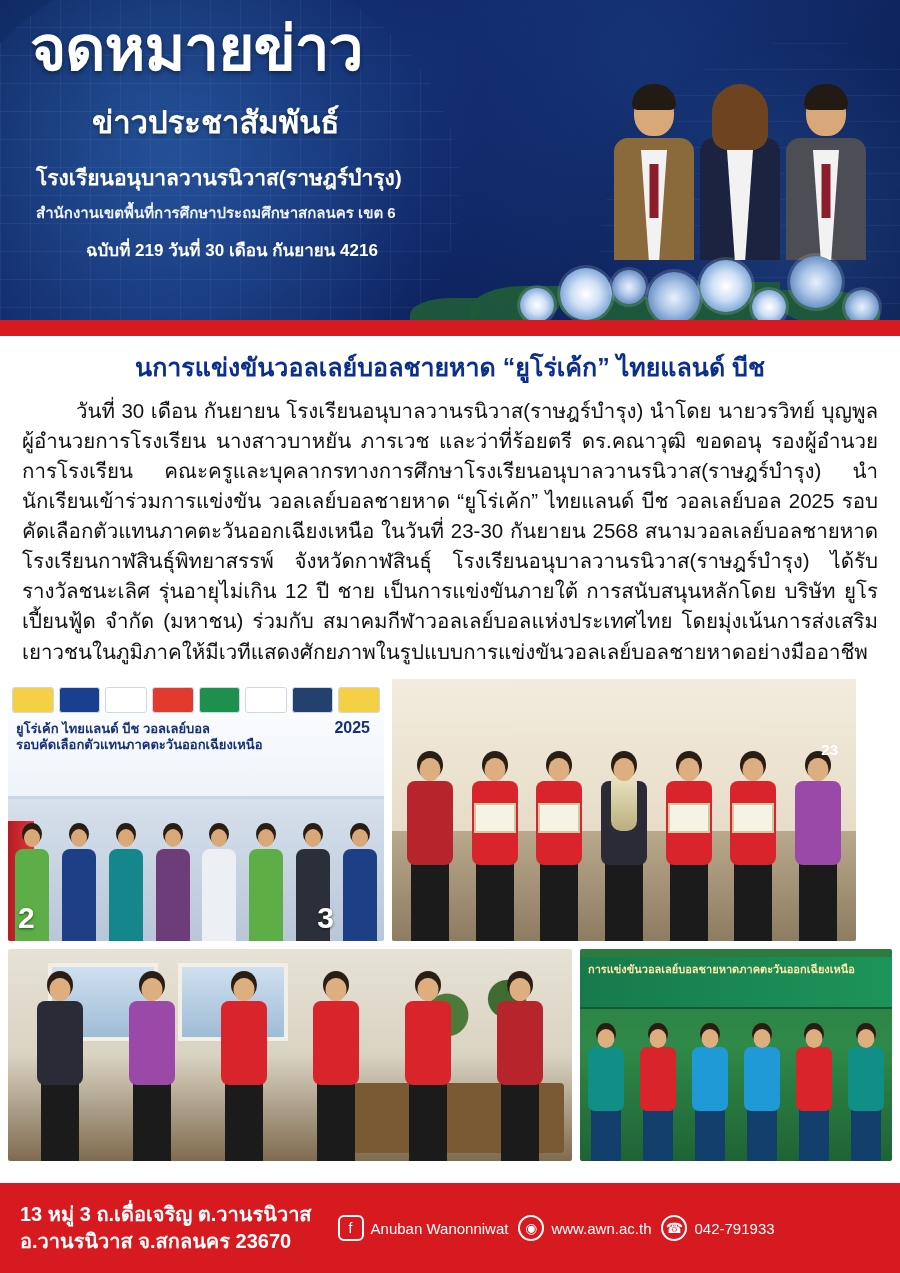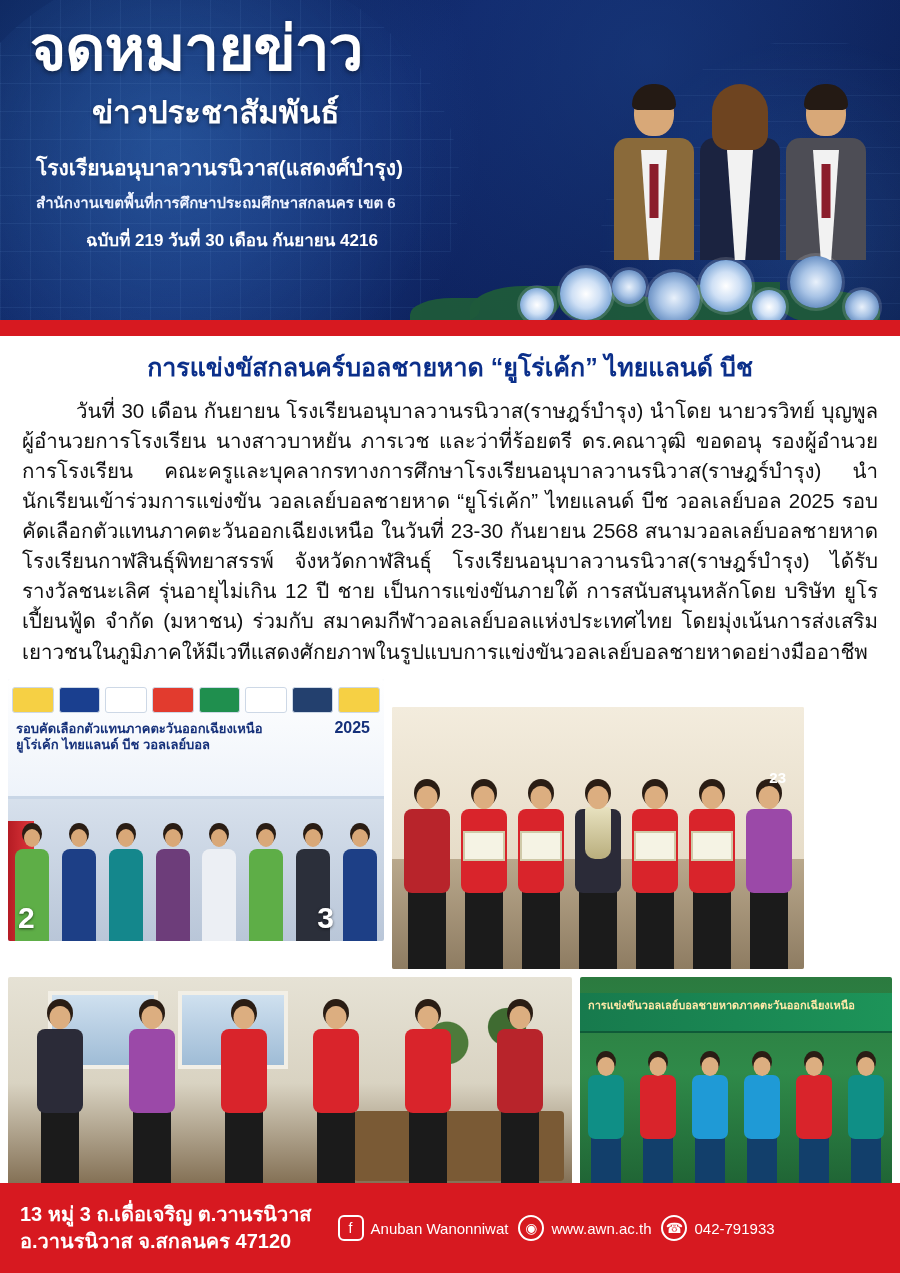--- a/index.html
+++ b/index.html
@@ -58,21 +58,21 @@
   .title-main {
     font-size: 62px;
     font-weight: bold;
     line-height: 1.05;
     letter-spacing: -1px;
     text-shadow: 0 2px 5px rgba(0,0,0,.45);
   }
   .title-sub {
     font-size: 31px;
     font-weight: bold;
-    margin-top: 6px;
+    margin-top: 16px;
     margin-left: 62px;
     text-shadow: 0 2px 4px rgba(0,0,0,.4);
   }
   .school-name {
     font-size: 21px;
     font-weight: bold;
     margin-top: 14px;
     margin-left: 6px;
     color: #ffffff;
   }
@@ -184,21 +184,21 @@
     margin-top: 12px;
     padding: 0 8px;
   }
   .photo-row { display: flex; gap: 8px; margin-bottom: 8px; }
   .photo {
     position: relative;
     overflow: hidden;
     border-radius: 2px;
   }
   .ph1 { width: 376px; height: 262px; }
-  .ph2 { width: 412px; height: 262px; margin-top: 28px; }
+  .ph2 { width: 464px; height: 262px; }
   .ph3 { width: 564px; height: 212px; }
   .ph4 { width: 312px; height: 212px; }
 
   
   .stage-bg {
     position: absolute; inset: 0;
     background: linear-gradient(180deg, #e9eef5 0%, #dbe4ef 38%, #b9c6d8 100%);
   }
   .banner {
     position: absolute; left: 0; top: 0; width: 100%; height: 120px;
@@ -270,21 +270,21 @@
 
   
   .hall-bg { position: absolute; inset: 0; background: linear-gradient(180deg,#e6e2d5 0%, #d9d3c2 50%, #7f6b4f 100%); }
   .hall-win { position: absolute; left: 40px; top: 14px; width: 110px; height: 78px; background: linear-gradient(180deg,#cfe0ef,#9fbcd6); border: 4px solid #f2efe6; }
   .hall-win.two { left: 170px; }
   .hall-plants { position: absolute; right: 20px; top: 18px; width: 150px; height: 80px; background: radial-gradient(circle at 30% 60%, #4d7a3a 0 18%, rgba(0,0,0,0) 19%), radial-gradient(circle at 70% 40%, #3f6b31 0 16%, rgba(0,0,0,0) 17%); }
   .table-row { position: absolute; right: 8px; bottom: 8px; width: 210px; height: 70px; background: #7a5a35; border-radius: 4px; }
 
   
   .court-bg { position: absolute; inset: 0; background: linear-gradient(180deg,#2b7a3f 0%, #2f8a49 45%, #1f6334 100%); }
-  .court-banner { position: absolute; left: 0; top: 16px; width: 100%; height: 40px; background: linear-gradient(90deg,#177a4d,#1d9459); border-bottom: 2px solid #0f5a38; }
+  .court-banner { position: absolute; left: 0; top: 8px; width: 100%; height: 52px; background: linear-gradient(90deg,#177a4d,#1d9459); border-bottom: 2px solid #0f5a38; }
   .court-banner-text { position: absolute; top: 6px; left: 8px; right: 8px; color: #ffe9a8; font-size: 11px; font-weight: bold; line-height: 1.2; }
   .court-team { position: absolute; bottom: 0; left: 0; right: 0; height: 150px; display: flex; align-items: flex-end; justify-content: space-around; }
   .ct { position: relative; width: 44px; height: 138px; }
   .ct .h { position: absolute; left: 50%; transform: translateX(-50%); top: 0; width: 20px; height: 22px; border-radius: 50%; background: #2a1d14; }
   .ct .f { position: absolute; left: 50%; transform: translateX(-50%); top: 6px; width: 17px; height: 19px; border-radius: 50%; background: #dcae80; }
   .ct .b { position: absolute; left: 50%; transform: translateX(-50%); top: 24px; width: 36px; height: 64px; border-radius: 7px; background: #1f9ad6; }
   .ct .l { position: absolute; left: 50%; transform: translateX(-50%); bottom: 0; width: 30px; height: 56px; background: #123f6b; }
   .ct.red .b { background: #d9242b; }
   .ct.teal .b { background: #0f8f86; }
 
@@ -314,21 +314,21 @@
 
 <div class="page">
 
   <div class="header">
     <div class="globe"></div>
     <div class="globe2"></div>
 
     <div class="header-text">
       <div class="title-main">จดหมายข่าว</div>
       <div class="title-sub">ข่าวประชาสัมพันธ์</div>
-      <div class="school-name">โรงเรียนอนุบาลวานรนิวาส(แสดงศ์บำรุง)</div>
+      <div class="school-name">โรงเรียนอนุบาลวานรนิวาส(ราษฎร์บำรุง)</div>
       <div class="office-name">สำนักงานเขตพื้นที่การศึกษาประถมศึกษาสกลนคร เขต 6</div>
       <div class="issue-line">ฉบับที่ 219 วันที่ 30 เดือน กันยายน 4216</div>
     </div>
 
     <div class="admins">
       <div class="person p1">
         <div class="p-body"></div>
           <div class="p-shirt"></div>
           <div class="p-tie"></div>
         <div class="p-head"></div>
@@ -363,21 +363,21 @@
       <div class="flower dark" style="left:790px;bottom:18px;"></div>
       <div class="flower small dark" style="left:845px;bottom:2px;"></div>
       <div class="flower small" style="left:520px;bottom:4px;"></div>
     </div>
   </div>
 
   <div class="red-bar"></div>
 
   <div class="content">
     <div class="headline">
-      <div>การแข่งขัสกลนคร์บอลชายหาด “ยูโร่เค้ก” ไทยแลนด์ บีช</div>
+      <div>นการแข่งขันวอลเลย์บอลชายหาด “ยูโร่เค้ก” ไทยแลนด์ บีช</div>
     </div>
     <div class="article">วันที่ 30 เดือน กันยายน โรงเรียนอนุบาลวานรนิวาส(ราษฎร์บำรุง) นำโดย นายวรวิทย์ บุญพูล ผู้อำนวยการโรงเรียน นางสาวบาหยัน ภารเวช และว่าที่ร้อยตรี ดร.คณาวุฒิ ขอดอนุ รองผู้อำนวยการโรงเรียน คณะครูและบุคลากรทางการศึกษาโรงเรียนอนุบาลวานรนิวาส(ราษฎร์บำรุง) นำนักเรียนเข้าร่วมการแข่งขัน วอลเลย์บอลชายหาด “ยูโร่เค้ก” ไทยแลนด์ บีช วอลเลย์บอล 2025 รอบคัดเลือกตัวแทนภาคตะวันออกเฉียงเหนือ ในวันที่ 23-30 กันยายน 2568 สนามวอลเลย์บอลชายหาด โรงเรียนกาฬสินธุ์พิทยาสรรพ์ จังหวัดกาฬสินธุ์ โรงเรียนอนุบาลวานรนิวาส(ราษฎร์บำรุง) ได้รับรางวัลชนะเลิศ รุ่นอายุไม่เกิน 12 ปี ชาย  เป็นการแข่งขันภายใต้ การสนับสนุนหลักโดย บริษัท ยูโรเปี้ยนฟู้ด จำกัด (มหาชน) ร่วมกับ สมาคมกีฬาวอลเลย์บอลแห่งประเทศไทย   โดยมุ่งเน้นการส่งเสริมเยาวชนในภูมิภาคให้มีเวทีแสดงศักยภาพในรูปแบบการแข่งขันวอลเลย์บอลชายหาดอย่างมืออาชีพ</div>
   </div>
 
   <div class="photos">
 
     <div class="photo-row">
 
       <div class="photo ph1">
         <div class="stage-bg"></div>
@@ -386,22 +386,22 @@
             <div class="logo-chip c1"></div>
               <div class="logo-chip c2"></div>
             <div class="logo-chip"></div>
               <div class="logo-chip c3"></div>
             <div class="logo-chip c4"></div>
               <div class="logo-chip"></div>
             <div class="logo-chip c5"></div>
               <div class="logo-chip c1"></div>
           </div>
           <div class="banner-text">
+            <div>ยูโร่เค้ก ไทยแลนด์ บีช วอลเลย์บอล</div>
             <div>รอบคัดเลือกตัวแทนภาคตะวันออกเฉียงเหนือ</div>
-            <div>ยูโร่เค้ก ไทยแลนด์ บีช วอลเลย์บอล</div>
           </div>
           <div class="banner-year">2025</div>
         </div>
         <div class="red-curtain"></div>
         <div class="crowd">
           <div class="kid g">
               <div class="b"></div>
               <div class="h"></div>
               <div class="f"></div>
             </div>
@@ -596,21 +596,21 @@
             </div>
         </div>
       </div>
 
     </div>
   </div>
 
   <div class="footer">
     <div class="addr">
       <div>13 หมู่ 3 ถ.เดื่อเจริญ ต.วานรนิวาส</div>
-      <div>อ.วานรนิวาส จ.สกลนคร 47120</div>
+      <div>อ.วานรนิวาส จ.สกลนคร 23670</div>
     </div>
     <div class="contacts">
       <div class="c-item">
         <span class="ico">f</span>
         <span>Anuban Wanonniwat</span>
       </div>
       <div class="c-item">
         <span class="ico circle">◉</span>
         <span>www.awn.ac.th</span>
       </div>

